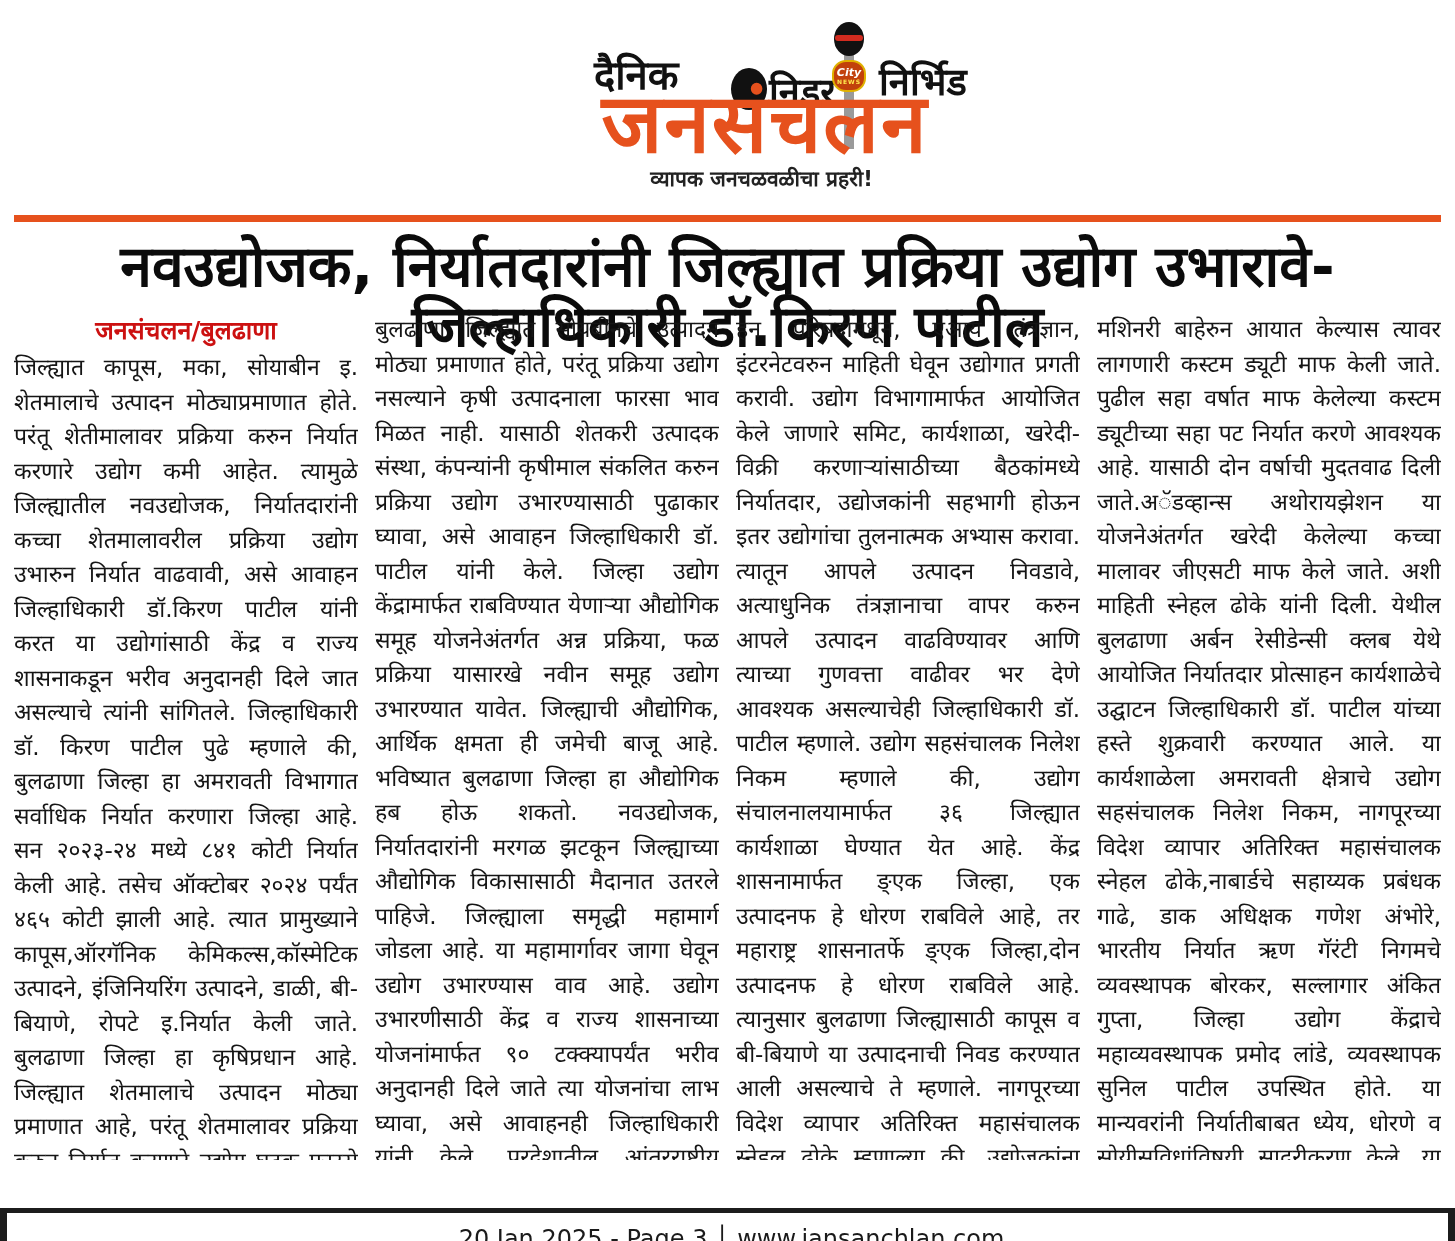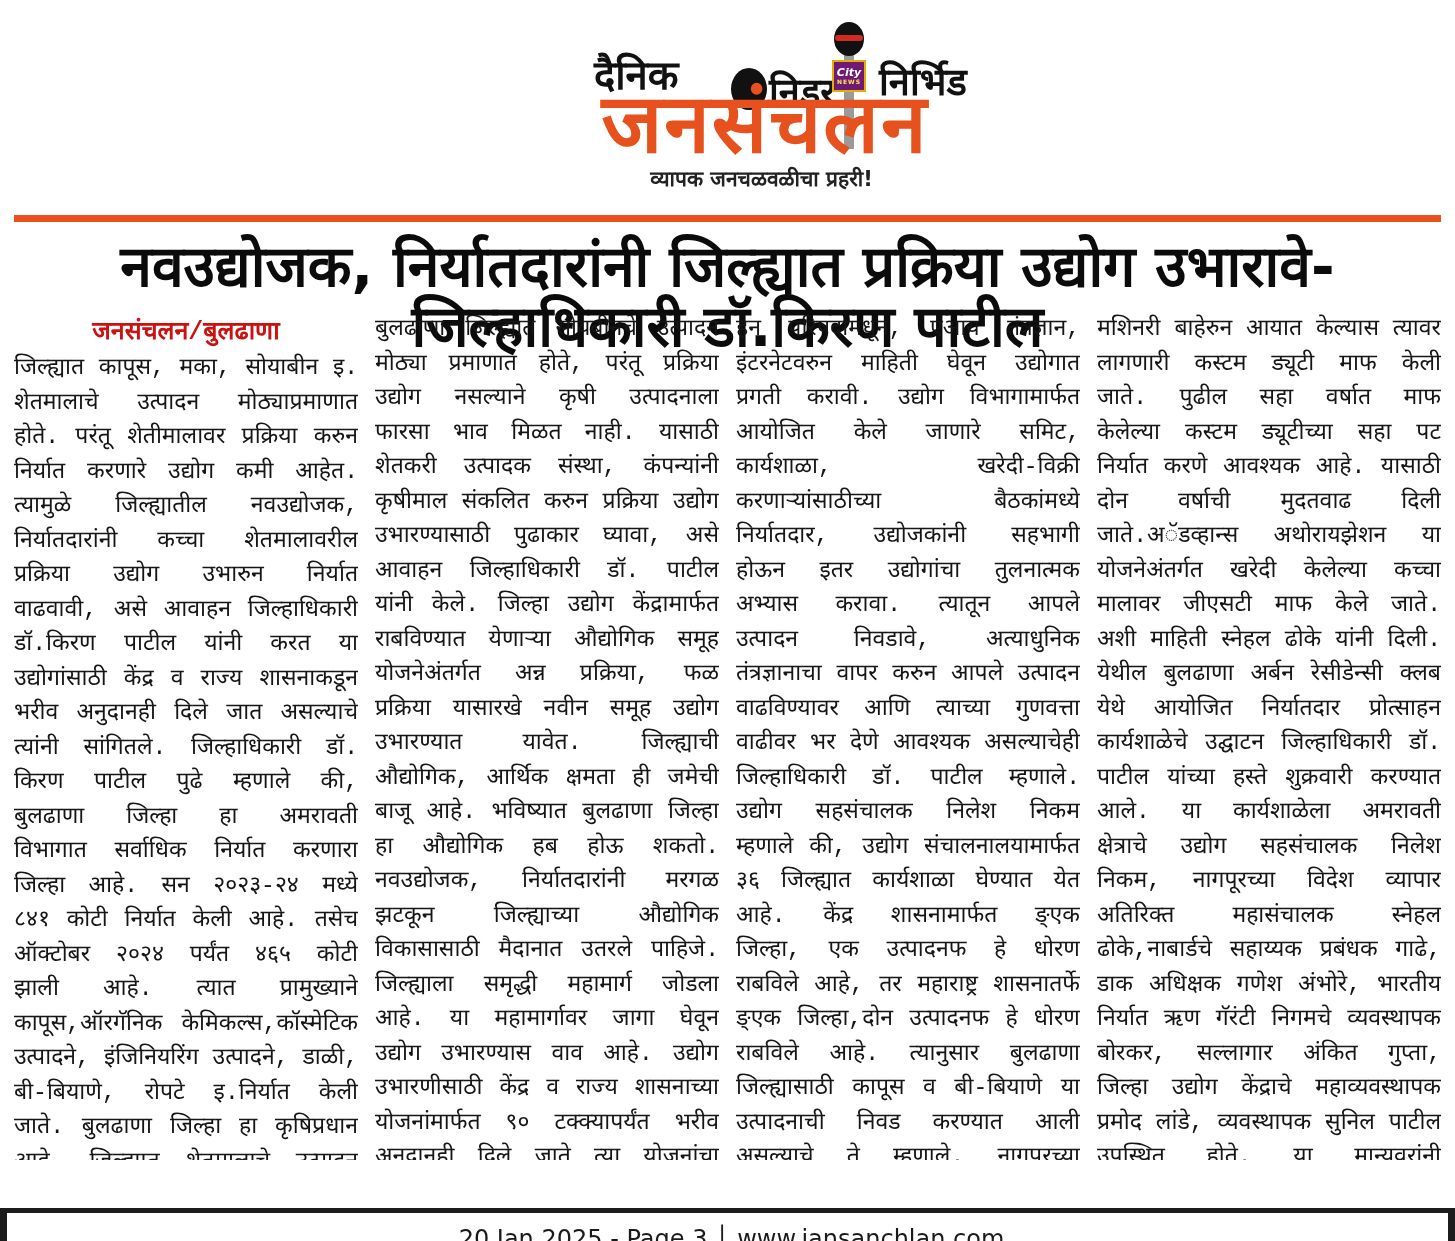--- a/index.html
+++ b/index.html
@@ -38,21 +38,21 @@
   .mic-stripe {
     position: absolute; left: 3px; top: 13px; width: 28px; height: 6px;
     background: #d22b1f; border-radius: 3px;
   }
   .mic-stem {
     position: absolute; left: 12px; top: 32px; width: 10px; height: 95px;
     background: #9a9a9a;
   }
   .mic-badge {
     position: absolute; left: 0; top: 38px; width: 34px; height: 32px;
-    background: #701a75; border: 2px solid #e0b100; border-radius: 0;
+    background: #c2410c; border: 2px solid #e0b100; border-radius: 14px;
     display: flex; flex-direction: column; align-items: center; justify-content: center;
   }
   .mic-badge .badge-city { font-size: 11px; font-style: italic; color: #ffffff; line-height: 11px; font-weight: bold; }
   .mic-badge .badge-news { font-size: 6px; color: #ffe94e; line-height: 7px; font-weight: bold; letter-spacing: 1px; }
 
   .logo-title {
     position: absolute; left: 0; top: 66px; width: 100%;
     text-align: center;
     font-size: 82px; font-weight: bold; color: #e6511d;
     letter-spacing: 2px; line-height: 84px; padding-left: 7px;
@@ -84,21 +84,21 @@
     text-align: center;
     font-size: 57px; font-weight: bold; color: #0b0b0b;
     line-height: 60px; letter-spacing: 0px;
   }
 
   
   .columns {
     position: absolute; left: 14px; top: 312px; width: 1427px; height: 848px;
     display: flex; gap: 17px;
   }
-  .col { flex: 1 1 0; overflow: hidden; font-family: Liberation Mono, monospace; }
+  .col { flex: 1 1 0; overflow: hidden; }
   .dateline {
     text-align: center; font-size: 25px; font-weight: bold; color: #cc1111;
     margin-bottom: 4px;
   }
   .body-text {
     font-size: 23px; line-height: 34.5px; color: #151515;
     text-align: justify;
   }
 
   

